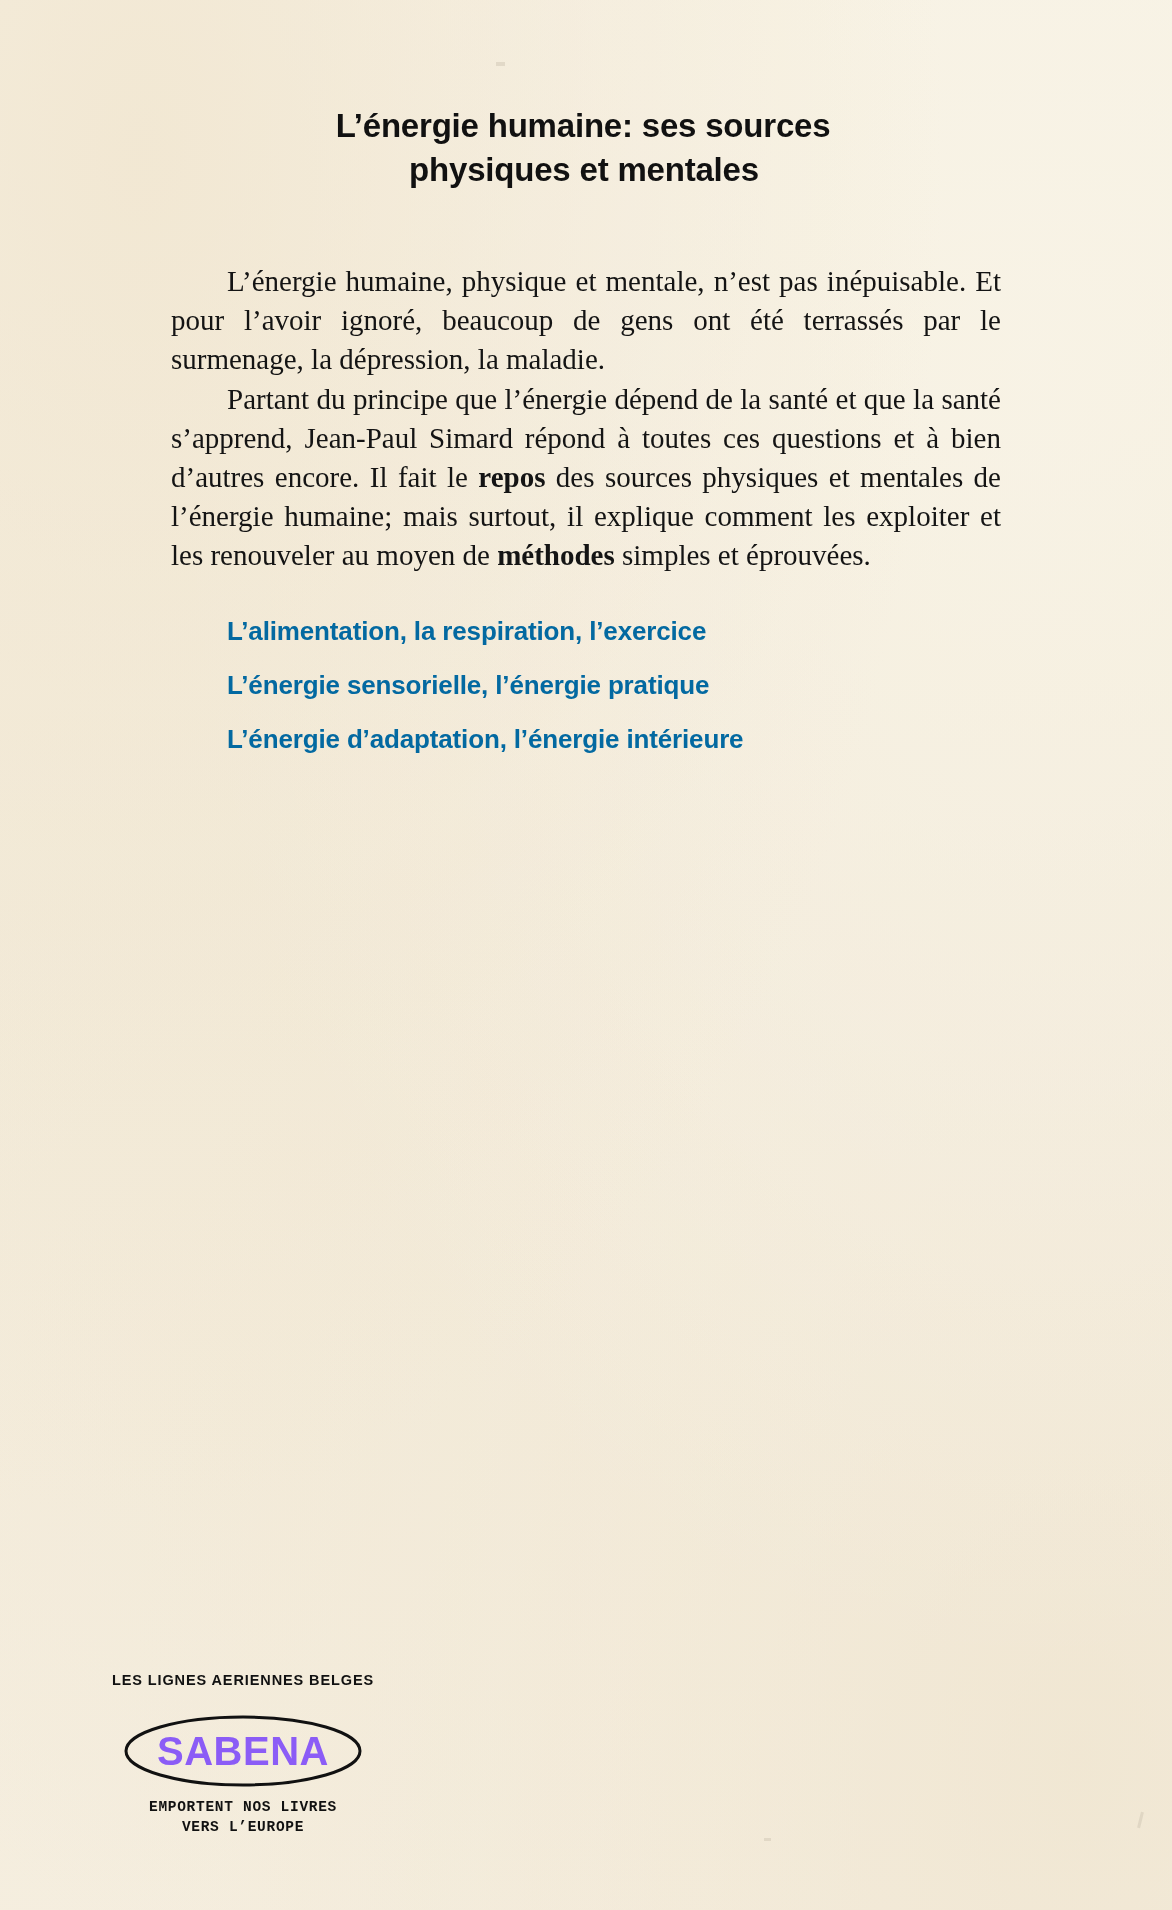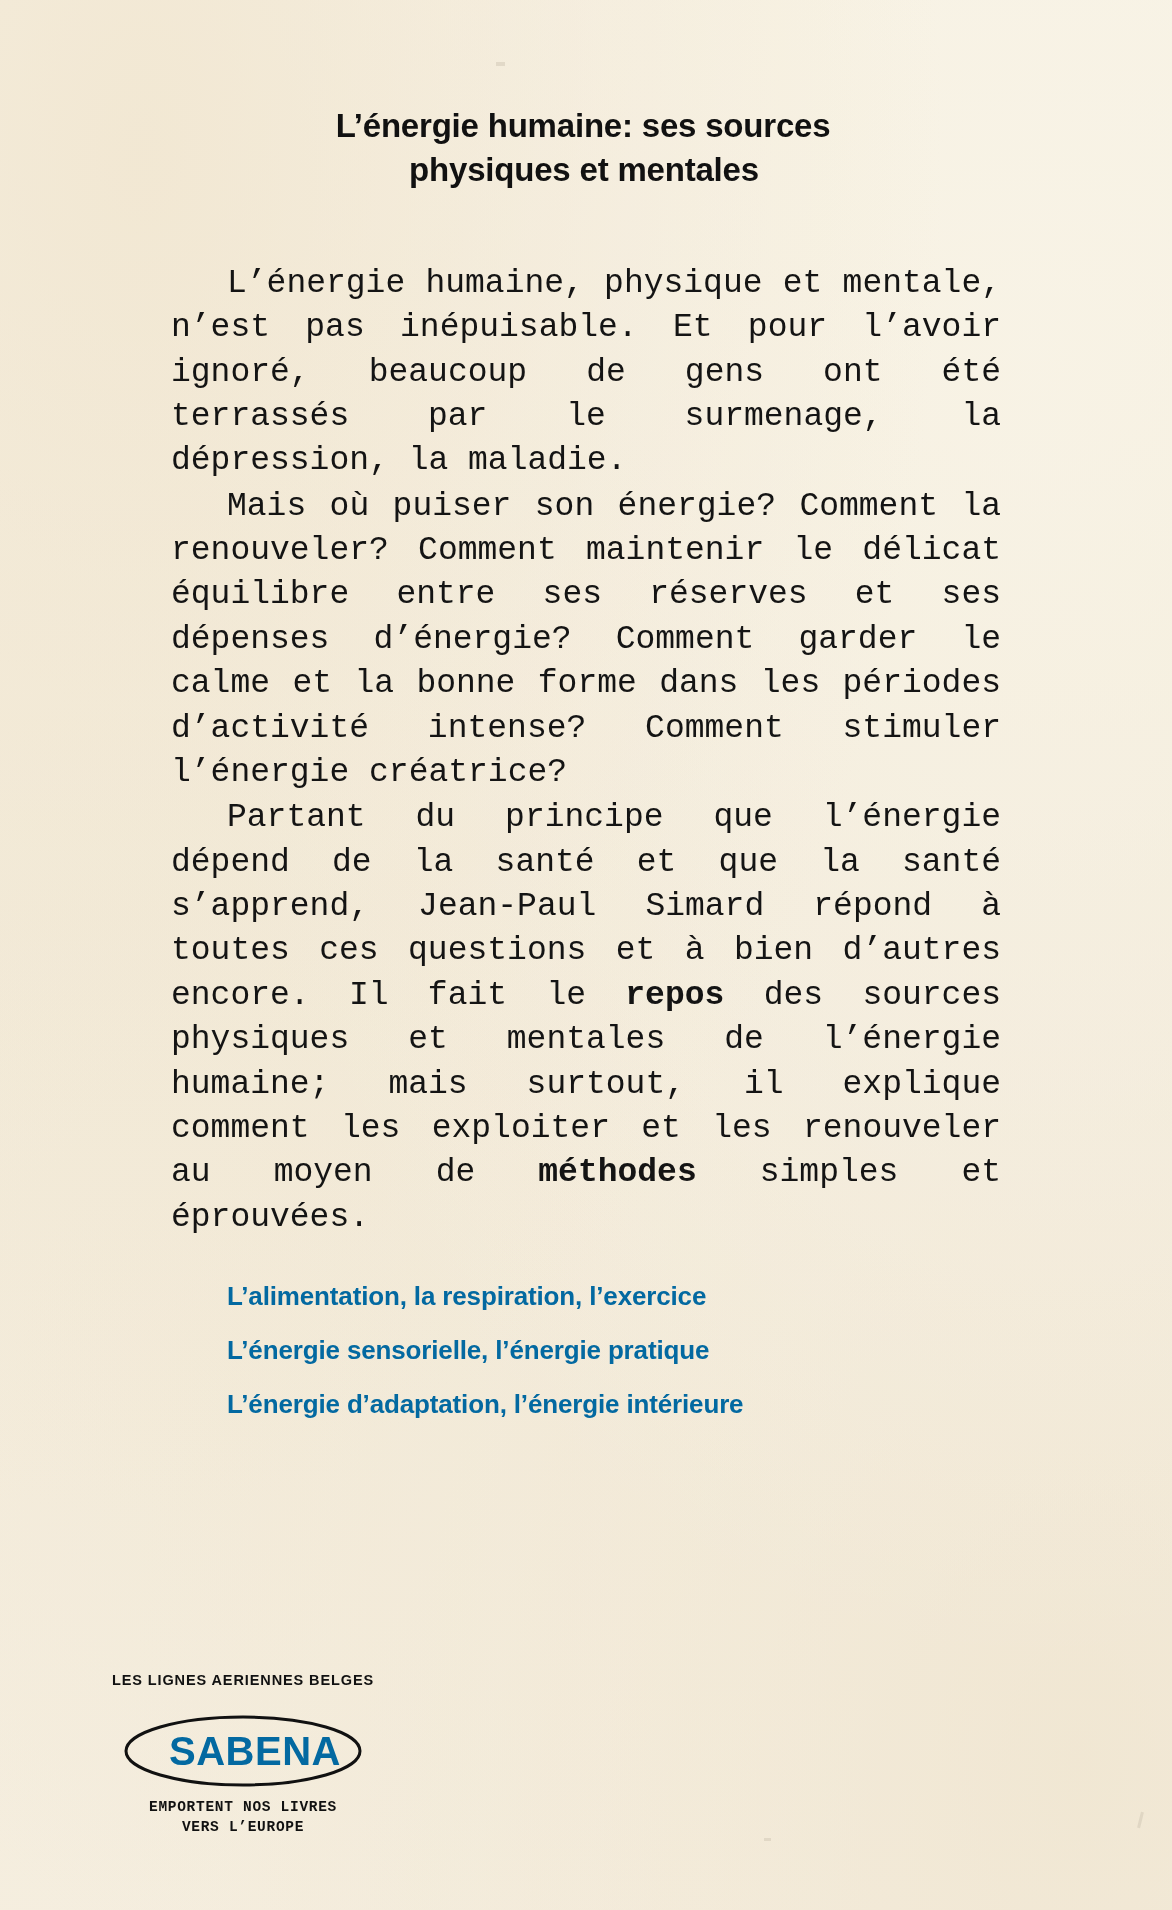--- a/index.html
+++ b/index.html
@@ -56,24 +56,24 @@
   }
   .title-line-1 { margin-left: -6px; }
   .title-line-2 { margin-left: -4px; }
 
   
   .body-block {
     margin: 0 auto;
     padding-top: 70px;
     width: 830px;
     color: #141414;
-    font-size: 33px;
+    font-size: 29px;
     line-height: 1.345;
     text-align: justify;
-    font-family: Liberation Mono, monospace;
+    font-family: Liberation Serif, serif;
   }
   .para {
     margin: 0 0 1px 0;
     text-indent: 56px;
     text-align: justify;
     text-justify: inter-word;
   }
   .para b { font-weight: bold; }
 
   
@@ -114,32 +114,32 @@
   }
   .logo-ellipse {
     position: relative;
     width: 240px;
     height: 74px;
     margin: 0 auto 10px auto;
   }
   .logo-ellipse svg { display: block; }
   .logo-wordmark {
     position: absolute;
-    left: 12px;
+    left: 0;
     top: 0;
     width: 240px;
     height: 74px;
     display: flex;
     align-items: center;
     justify-content: center;
     font-size: 40px;
     font-weight: bold;
     letter-spacing: 0.5px;
     font-family: "Liberation Sans", sans-serif;
-    color: #0369a1;
+    color: #8b5cf6;
   }
   .logo-tagline-bottom {
     font-size: 14.5px;
     font-weight: bold;
     letter-spacing: 0.7px;
     line-height: 1.35;
     font-family: Liberation Mono, monospace;
   }
   .logo-tagline-bottom span { display: block; white-space: nowrap; }
 
@@ -157,21 +157,20 @@
 <div class="page">
   <div class="content">
 
     <h1 class="title">
       <span class="title-line title-line-1">L’énergie humaine: ses sources</span>
       <span class="title-line title-line-2">physiques et mentales</span>
     </h1>
 
     <div class="body-block">
       <p class="para">L’énergie humaine, physique et mentale, n’est pas inépuisable. Et pour l’avoir ignoré, beaucoup de gens ont été terrassés par le surmenage, la dépression, la maladie.</p>
-      <p class="para">Mais où puiser son énergie? Comment la renouveler? Comment maintenir le délicat équilibre entre ses réserves et ses dépenses d’énergie? Comment garder le calme et la bonne forme dans les périodes d’activité intense? Comment stimuler l’énergie créatrice?</p>
       <p class="para">Partant du principe que l’énergie dépend de la santé et que la santé s’apprend, Jean-Paul Simard répond à toutes ces questions et à bien d’autres encore. Il fait le <b>repos</b> des sources physiques et mentales de l’énergie humaine; mais surtout, il explique comment les exploiter et les renouveler au moyen de <b>méthodes</b> simples et éprouvées.</p>
     </div>
 
     <div class="topics">
       <p class="topic-line">L’alimentation, la respiration, l’exercice</p>
       <p class="topic-line">L’énergie sensorielle, l’énergie pratique</p>
       <p class="topic-line">L’énergie d’adaptation, l’énergie intérieure</p>
     </div>
 
   </div>

